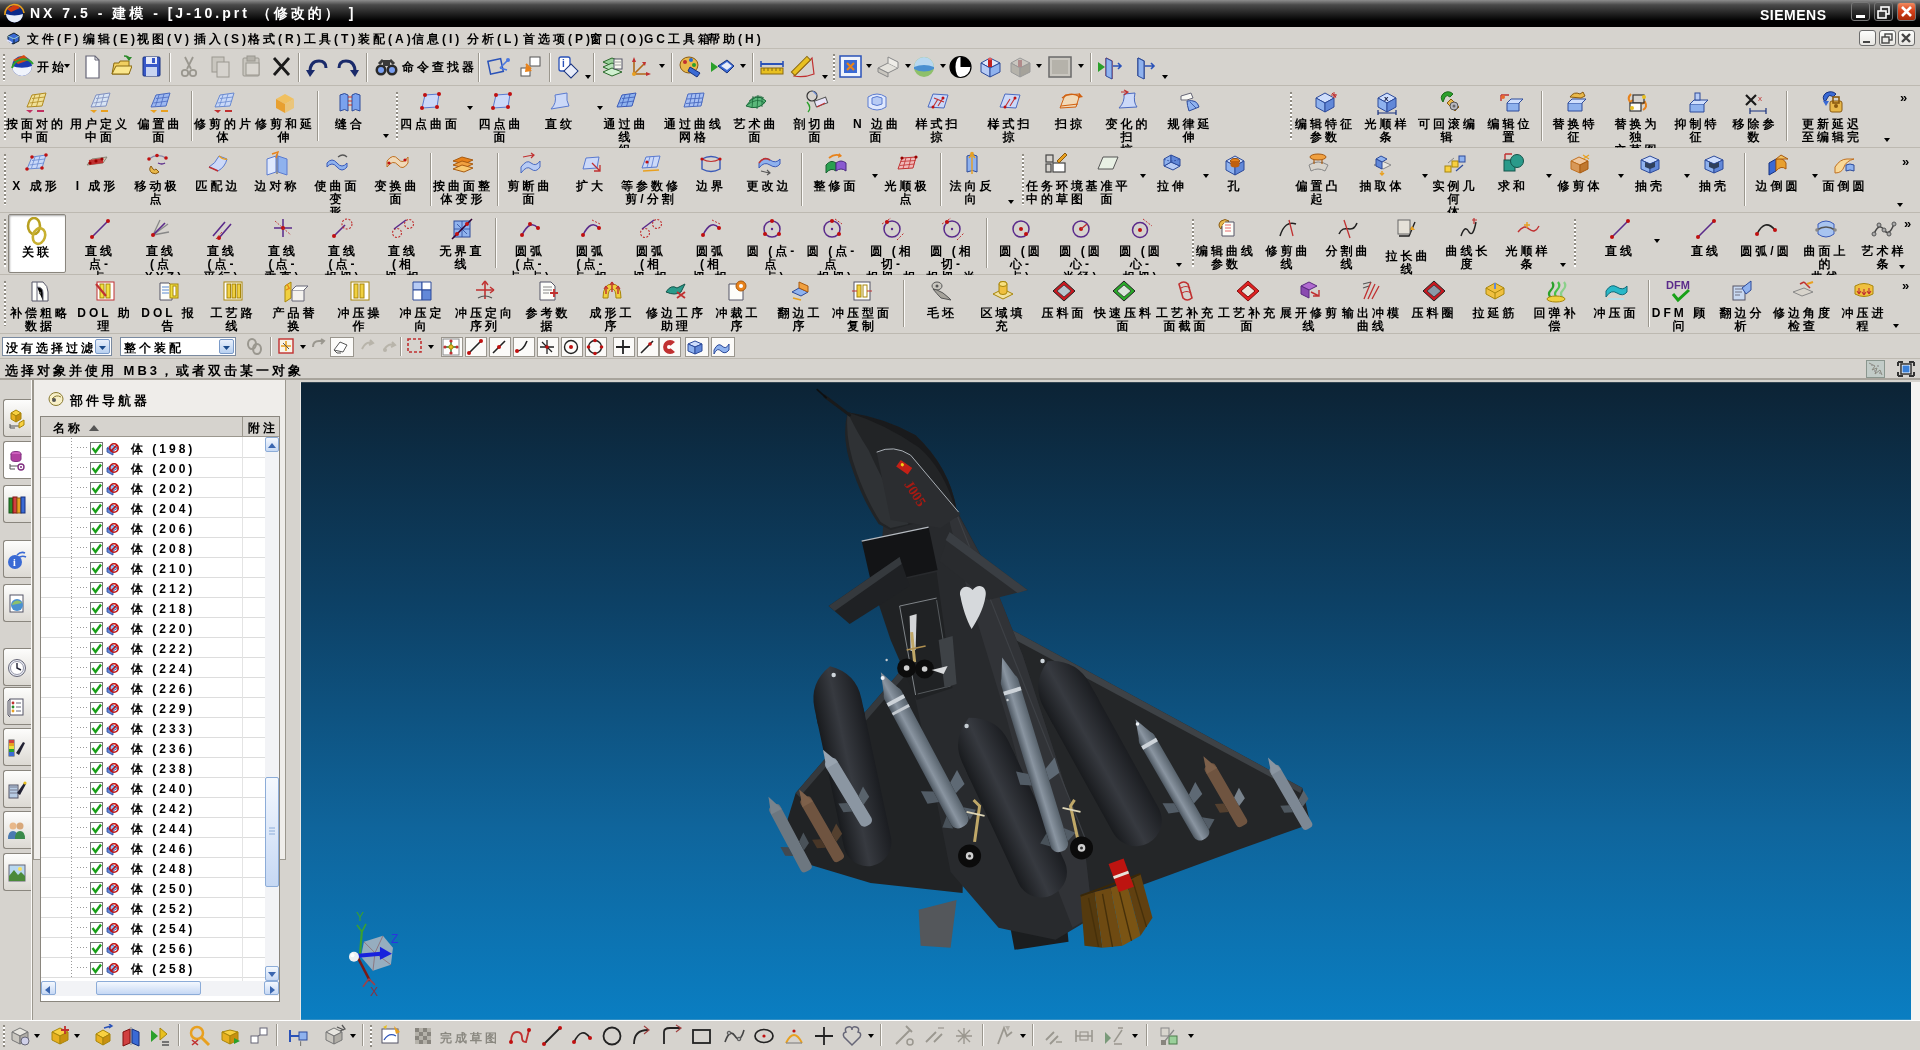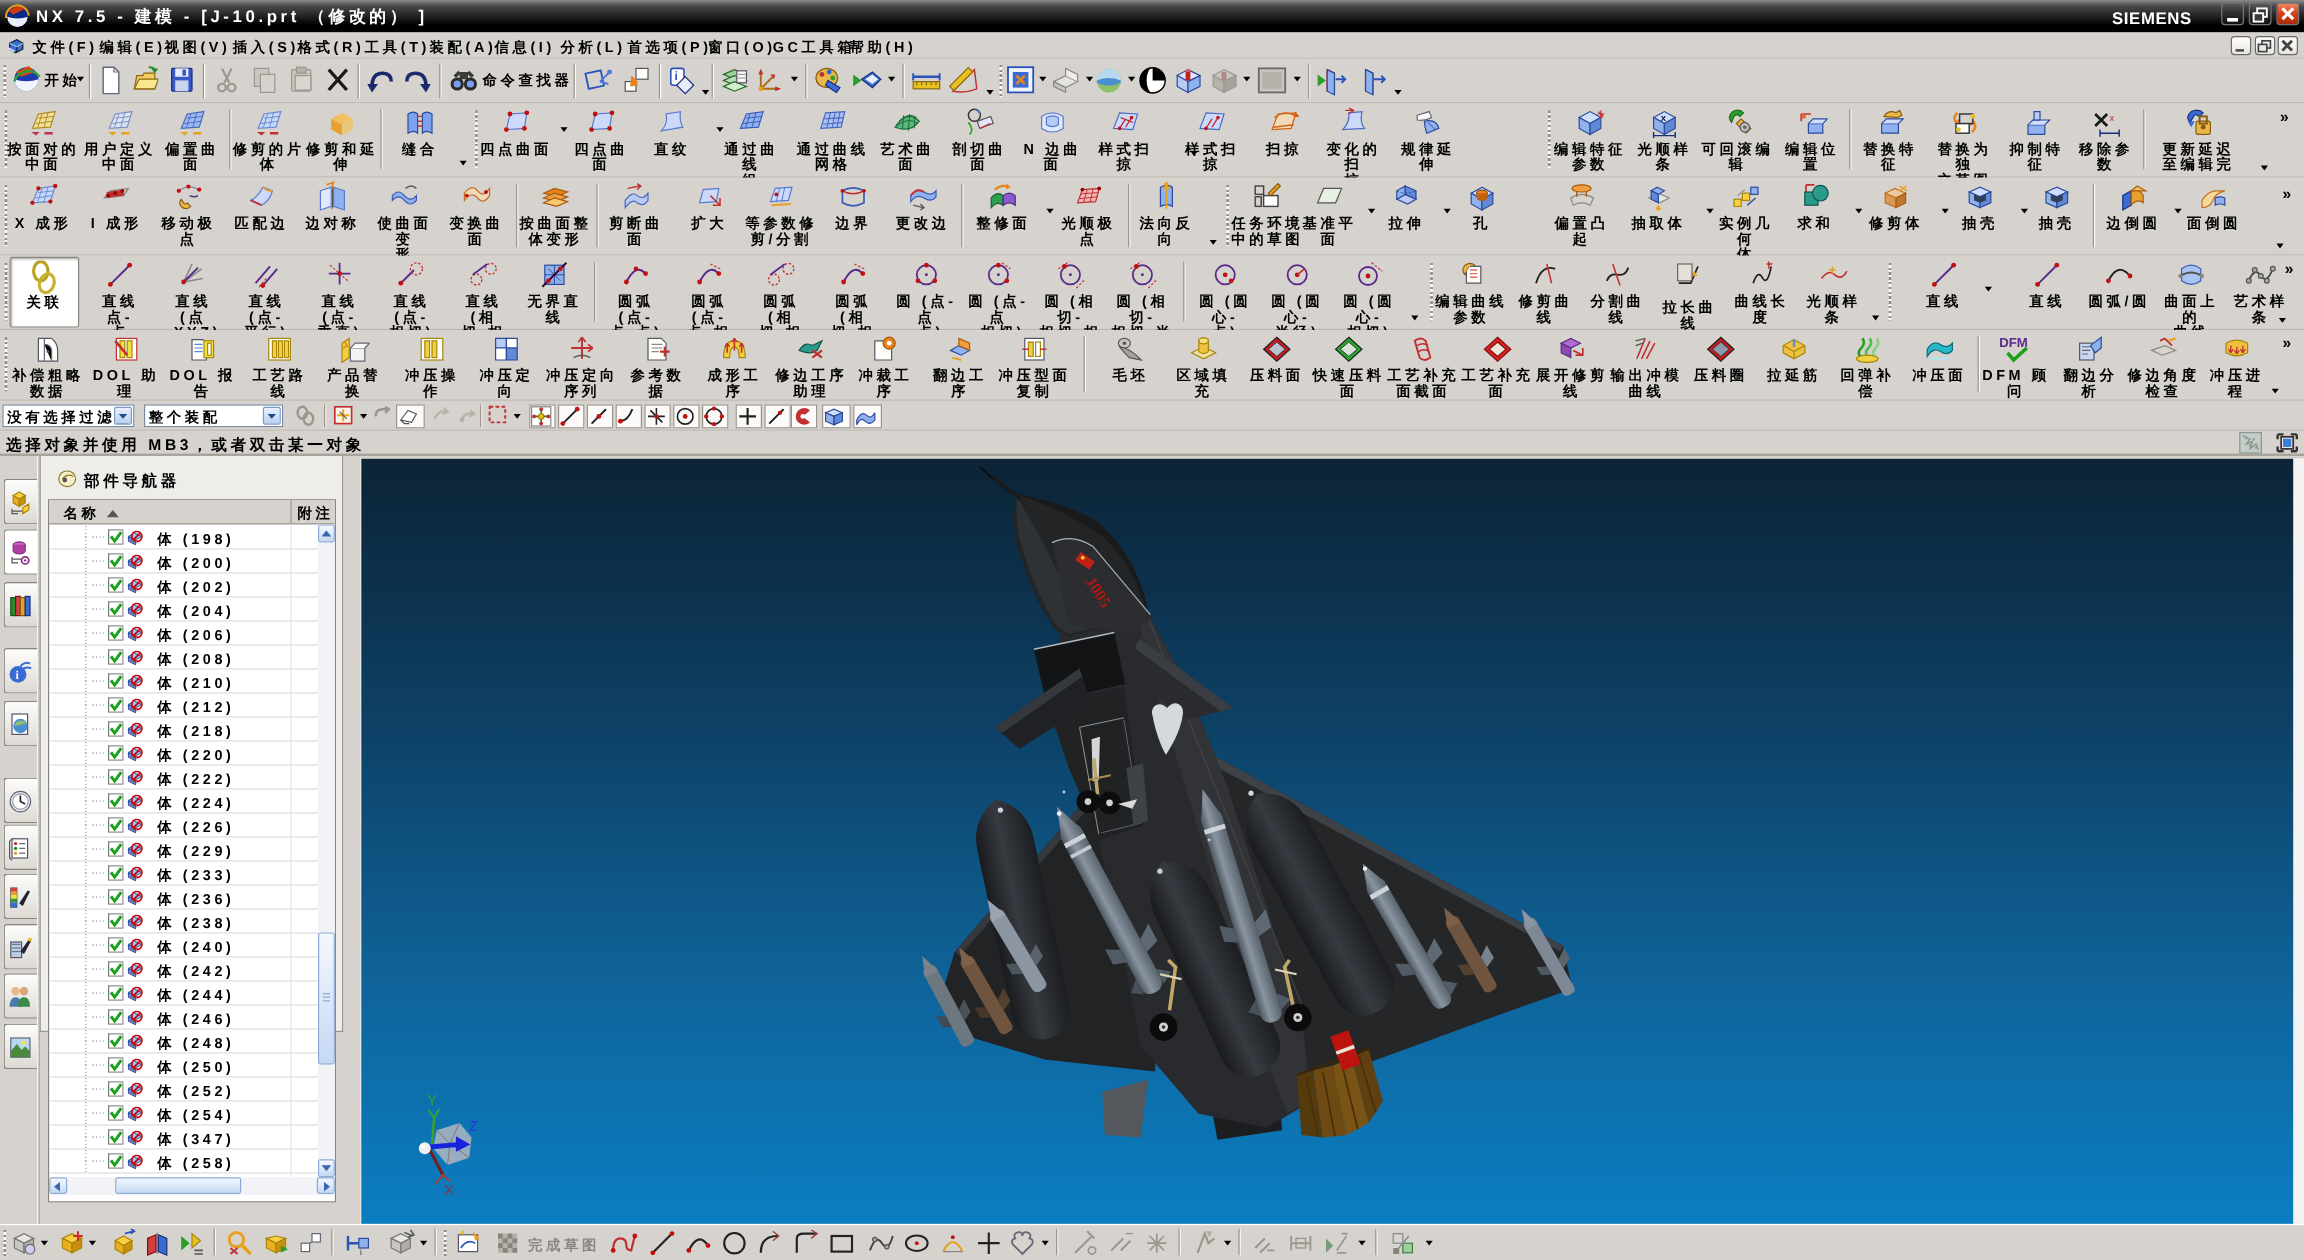--- a/index.html
+++ b/index.html
@@ -1922,21 +1922,21 @@
         <div class="abs" style="left:49px;top:3px"><svg width="13" height="13" viewBox="0 0 13 13" style="">
             <rect x="0.5" y="0.5" width="12" height="12" fill="#fff" stroke="#777"></rect>
             <path d="M2.5 6 L5.5 10 L11 2.5" fill="none" stroke="#18a018" stroke-width="2.4"></path>
           </svg></div>
         <div class="abs" style="left:64px;top:4px"><svg width="15" height="13" viewBox="0 0 15 13" style="">
             <path d="M2 5 L7 2 L13 5 L8 8Z" fill="#9ec0f0" stroke="#2c4a9a" stroke-width="0.8"></path>
             <path d="M2 5 L8 8 L8 12 L2 9Z" fill="#6288d8" stroke="#2c4a9a" stroke-width="0.8"></path>
             <circle cx="9" cy="5" r="4.2" fill="none" stroke="#c01010" stroke-width="1.6"></circle>
             <path d="M6 8 L12 2" stroke="#c01010" stroke-width="1.6"></path>
           </svg></div>
-        <div class="abs cjk" style="left:90px;top:3px;font-size:12px;white-space:nowrap">体 (347)</div>
+        <div class="abs cjk" style="left:90px;top:3px;font-size:12px;white-space:nowrap">体 (256)</div>
       </div>
       <div class="abs" style="left:30px;top:521px;width:1px;height:20px;background-image:repeating-linear-gradient(180deg,#999 0 1px,transparent 1px 3px)"></div>
       <div class="abs" style="left:0;top:541px;width:224px;height:20px;border-bottom:1px solid #ddd">
         <div class="abs" style="left:36px;top:9px;width:12px;height:1px;background-image:repeating-linear-gradient(90deg,#999 0 1px,transparent 1px 3px)"></div>
         <div class="abs" style="left:49px;top:3px"><svg width="13" height="13" viewBox="0 0 13 13" style="">
             <rect x="0.5" y="0.5" width="12" height="12" fill="#fff" stroke="#777"></rect>
             <path d="M2.5 6 L5.5 10 L11 2.5" fill="none" stroke="#18a018" stroke-width="2.4"></path>
           </svg></div>
         <div class="abs" style="left:64px;top:4px"><svg width="15" height="13" viewBox="0 0 15 13" style="">
             <path d="M2 5 L7 2 L13 5 L8 8Z" fill="#9ec0f0" stroke="#2c4a9a" stroke-width="0.8"></path>

